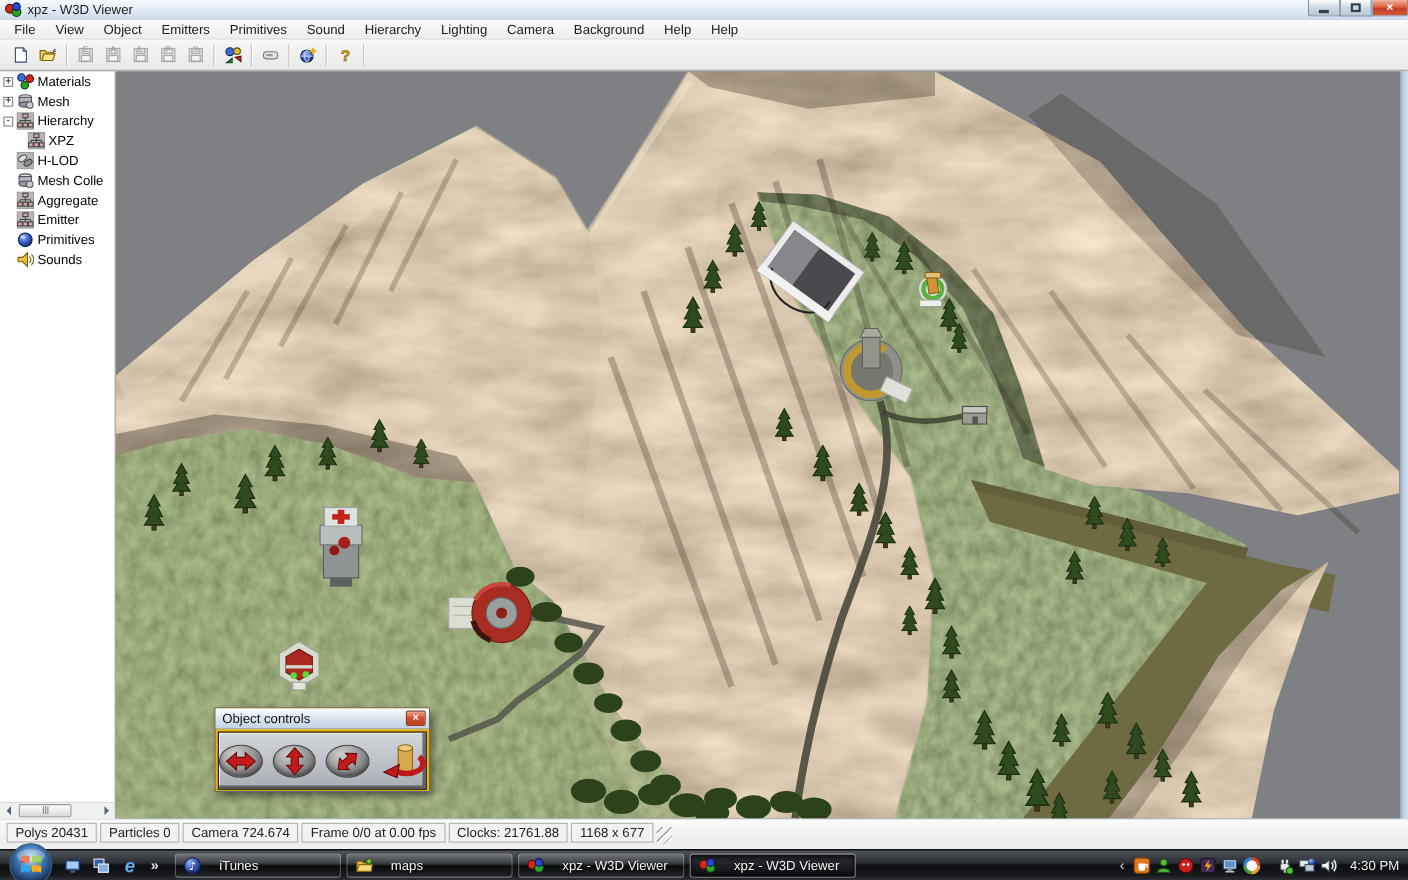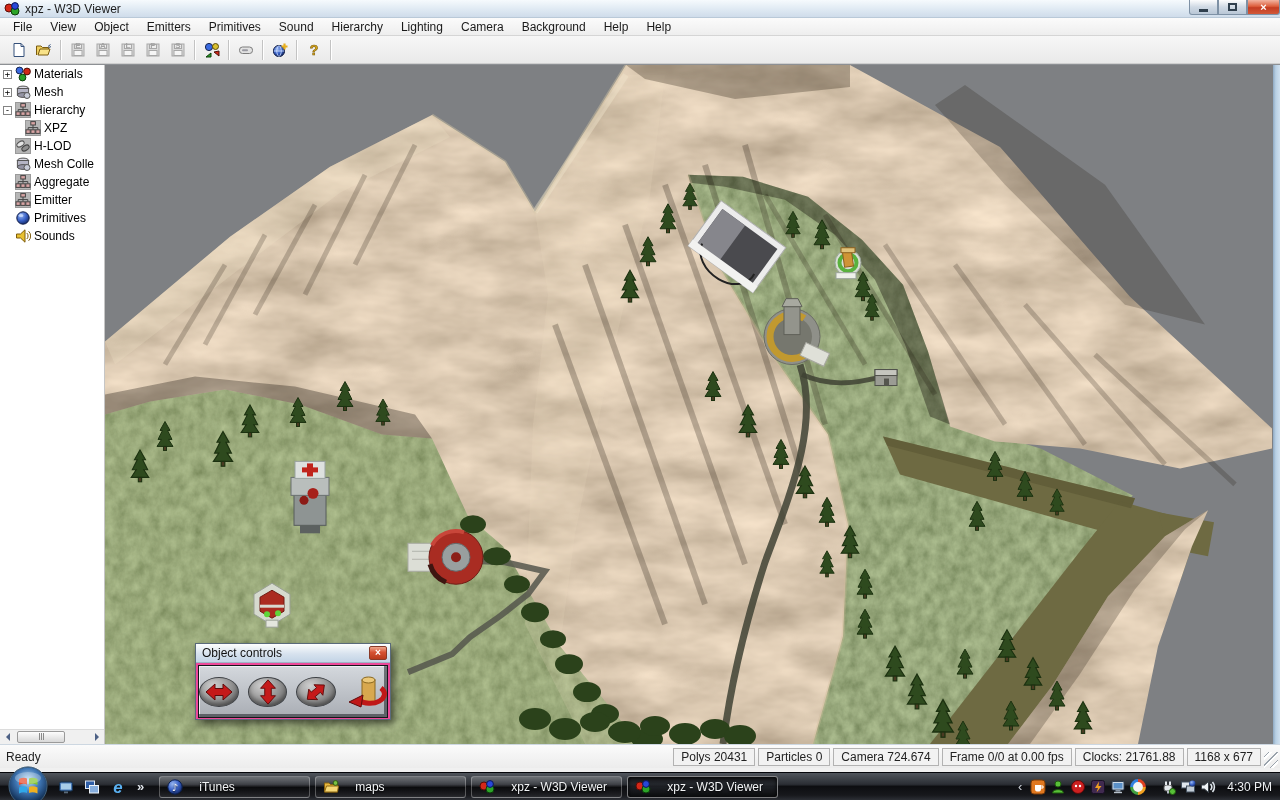--- a/index.html
+++ b/index.html
@@ -55,21 +55,21 @@
     border-radius:2px; background:linear-gradient(#fdfdfd,#d8d8d8); display:flex; align-items:center; justify-content:center; gap:1px; }
   .hs-thumb i { display:block; width:1px; height:7px; background:#8a8a8a; }
 
   
   .viewport { flex:1; position:relative; background:var(--viewport-bg,#7e8083); overflow:hidden; }
   .viewport svg.scene { display:block; width:100%; height:100%; }
   .win-border-right { width:7px; background:linear-gradient(90deg,#8fa9c2,#b9d0e4 40%,#cfe0ef); }
 
   
   .objctl { position:absolute; left:90px; top:578px; width:196px; height:77px;
-    border:1px solid #5a6a7a; background:#ec4899; box-shadow:3px 4px 8px rgba(0,0,0,.55); }
+    border:1px solid #5a6a7a; background:#eab308; box-shadow:3px 4px 8px rgba(0,0,0,.55); }
   .objctl-tb { height:19px; display:flex; align-items:center; padding:0 3px 0 6px;
     background:linear-gradient(#fdfefe,#d7e2ee 55%,#c3d4e6); border-bottom:1px solid #9fb2c4; }
   .objctl-title { font-size:12px; color:#111; }
   .objctl-close { margin-left:auto; width:18px; height:14px; border:1px solid #8a3a28; border-radius:2px;
     background:linear-gradient(#f0a890,#d65233 45%,#b83a1c); color:#fff; font-size:10px; font-weight:bold;
     line-height:10px; text-align:center; padding:0; }
   .objctl-body { height:57px; padding:2px; }
   .objctl-panel { height:100%; border:1px solid #14161a; background:linear-gradient(#d4d8dd,#a9adb4);
     box-shadow:inset -3px -3px 0 rgba(30,32,38,.55), inset 1px 1px 0 #eef1f4;
     display:flex; align-items:center; justify-content:center; gap:9px; }
@@ -715,21 +715,20 @@
               </button>
             </div>
           </div>
         </div>
       </div>
 
       <div class="win-border-right"></div>
     </div>
 
     <div class="statusbar">
-      <span class="status-ready">Ready</span>
       <span class="spanel">Polys 20431</span>
       <span class="spanel">Particles 0</span>
       <span class="spanel">Camera 724.674</span>
       <span class="spanel">Frame 0/0 at 0.00 fps</span>
       <span class="spanel">Clocks: 21761.88</span>
       <span class="spanel">1168 x 677</span>
       <span class="grip"></span>
     </div>
   </div>
 

